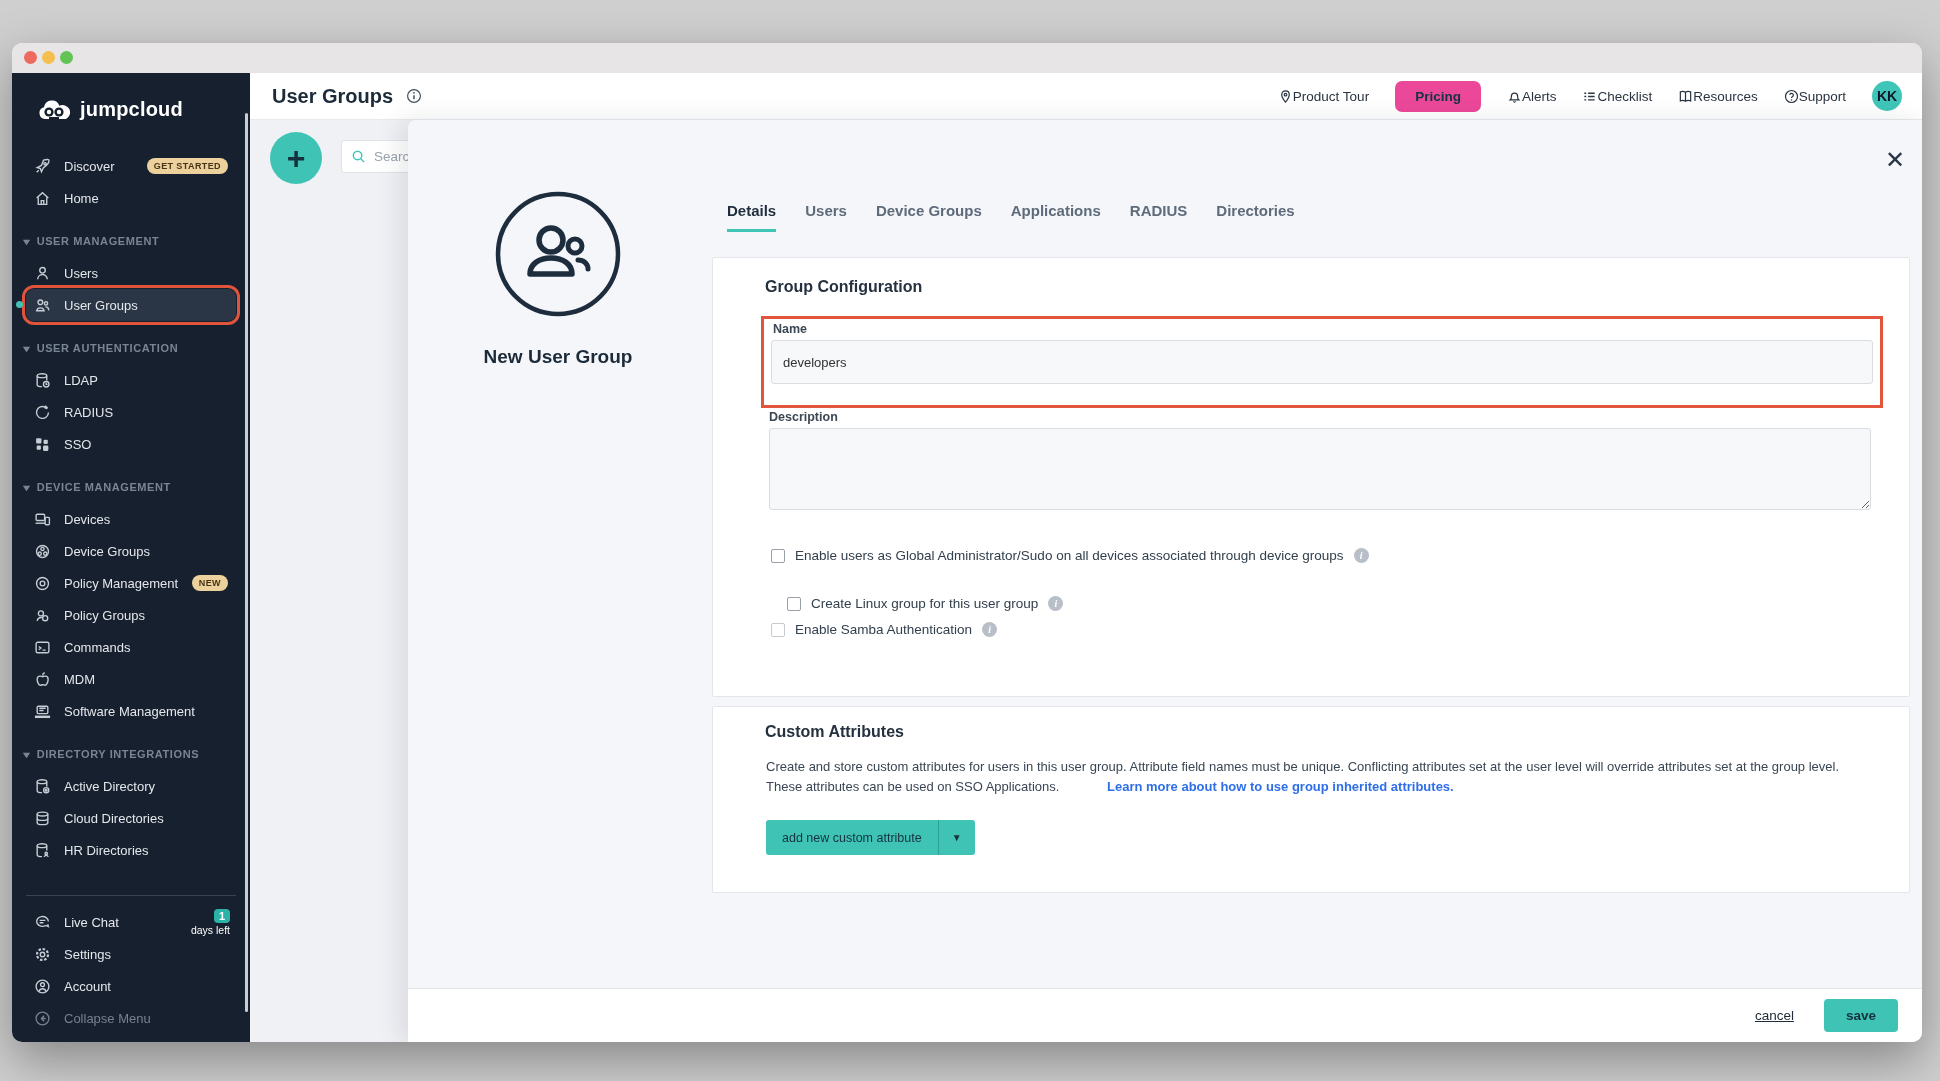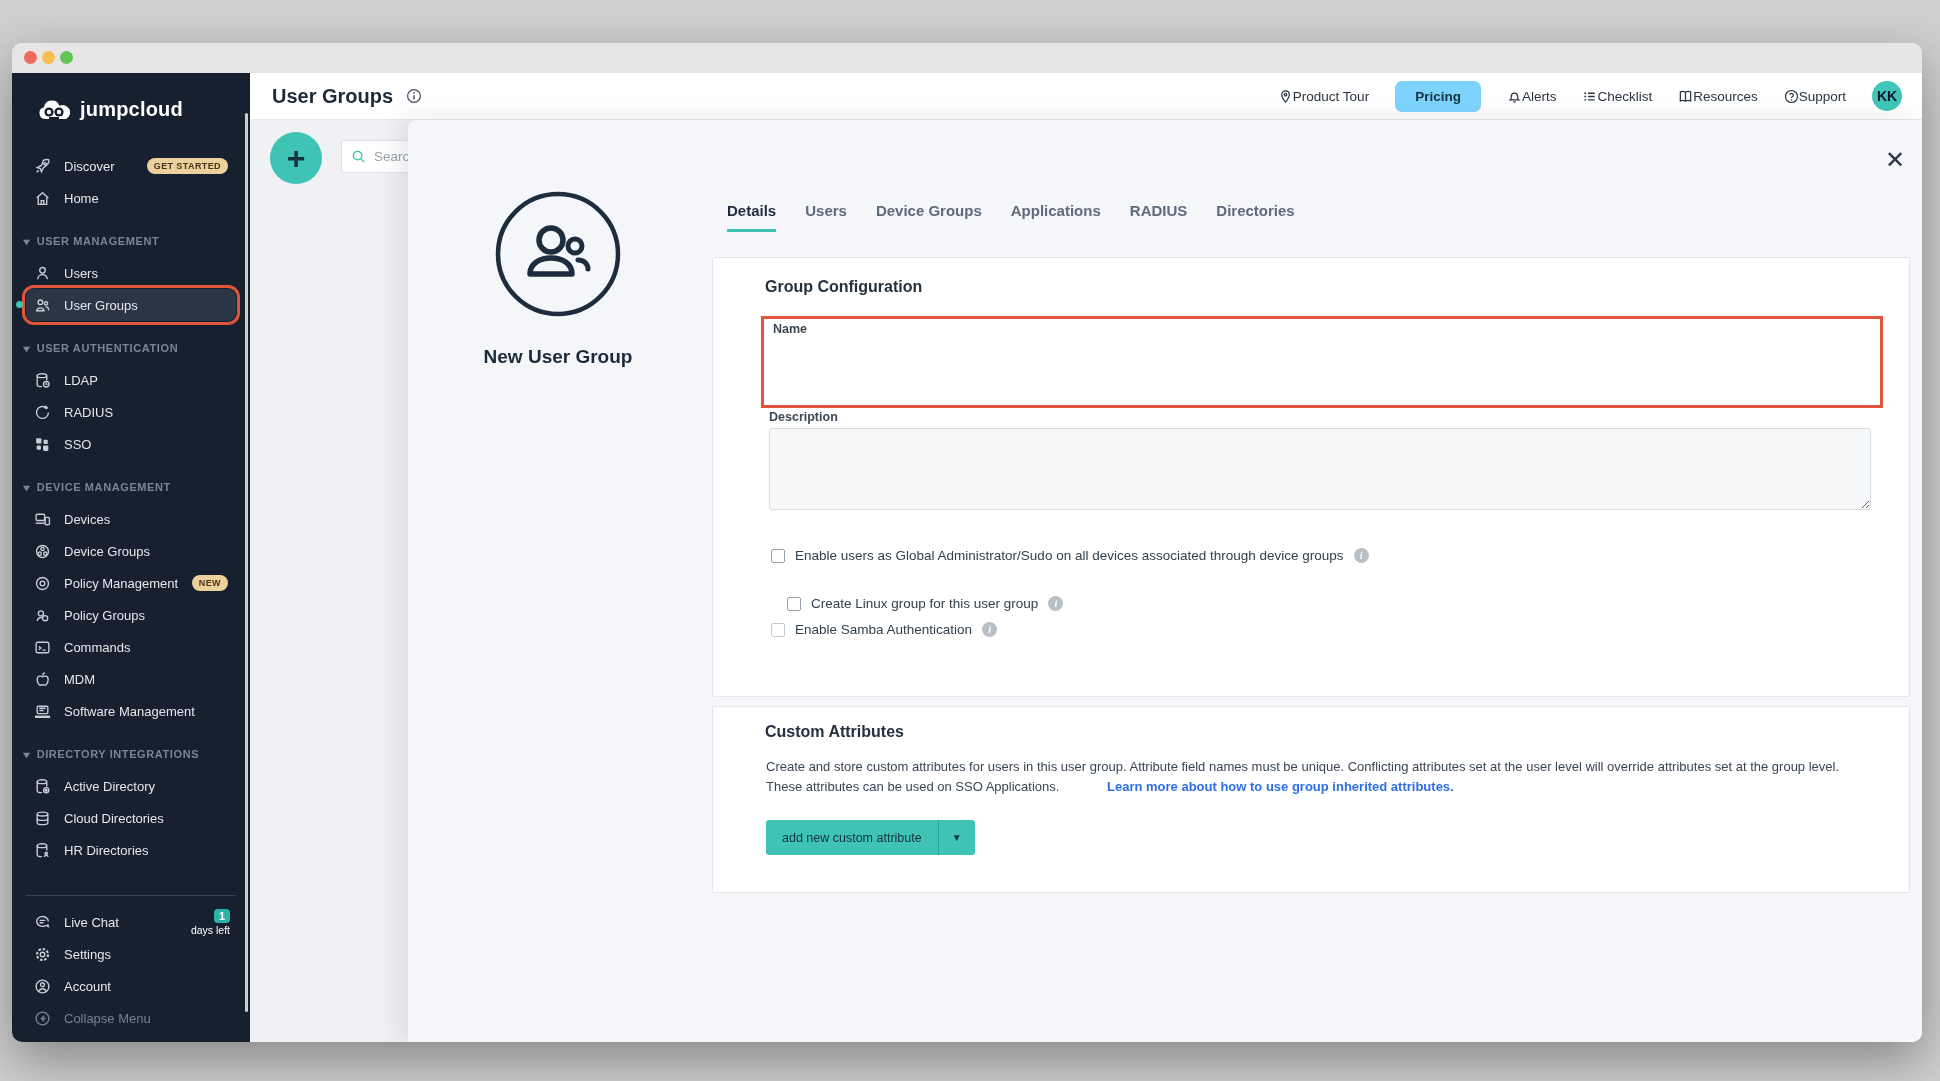--- a/index.html
+++ b/index.html
@@ -43,21 +43,21 @@
   .nav-item.muted .nicon { color:#77818e; }
 
   
   .header { position:absolute; left:238px; top:30px; right:0; height:47px; background:#fff;
     display:flex; align-items:center; border-bottom:1px solid #e8e9ec; }
   .page-title { font-size:20px; font-weight:bold; color:#1c2b39; margin-left:22px; }
   .title-info { margin-left:13px; color:#44505d; }
   .hdr-right { margin-left:auto; display:flex; align-items:center; gap:26px; margin-right:20px; }
   .hdr-link { display:flex; align-items:center; font-size:13.5px; color:#2a3441; cursor:pointer; }
   .hdr-link .hicon { color:#2a3441; }
-  .pricing-btn { background:#7dd3fc; color:#143344; font-size:13.5px; font-weight:bold; padding:8px 20px;
+  .pricing-btn { background:#ec4899; color:#143344; font-size:13.5px; font-weight:bold; padding:8px 20px;
     border:none; border-radius:7px; cursor:pointer;text-align:center; }
   .avatar { width:30px; height:30px; border-radius:50%; background:#3fc6b9; color:#0f172a; font-size:14px; font-weight:bold;
     display:flex; align-items:center; justify-content:center; cursor:pointer; }
 
   
   .content { position:absolute; left:238px; top:77px; right:0; bottom:0; background:#f0f1f5; }
   .plus-btn { position:absolute; left:20px; top:12px; width:52px; height:52px; border-radius:50%; background:#3ec3b5;
     border:none; color:#17313f; font-size:32px; font-weight:bold; line-height:48px; cursor:pointer; }
   .search-box { position:absolute; left:91px; top:20px; width:200px; height:33px; background:#fff;
     border:1px solid #dfe2e6; border-radius:3px; display:flex; align-items:center; padding:0 9px; gap:8px; }
@@ -424,20 +424,21 @@
       <span class="tab">Applications</span>
       <span class="tab">RADIUS</span>
       <span class="tab">Directories</span>
     </div>
 
     <div class="card card1">
       <div class="card-h" style="top:20px;">Group Configuration</div>
 
       <div class="hl-box">
         <span class="fld-label">Name</span>
+        <input class="name-input" type="text" value="developers" style="">
       </div>
 
       <span class="fld-label desc-label">Description</span>
       <textarea class="desc-area" style=""></textarea>
 
       <div class="chk-row chk-row-0">
         <span class="chk"></span>
         <span>Enable users as Global Administrator/Sudo on all devices associated through device groups</span>
         <span class="info-dot">i</span>
       </div>
@@ -456,15 +457,19 @@
     <div class="card card2">
       <div class="card-h" style="top:16px;">Custom Attributes</div>
       <div class="ca-text"><span>Create and store custom attributes for users in this user group. Attribute field names must be unique. Conflicting attributes set at the user level will override attributes set at the group level. These attributes can be used on SSO Applications. </span><a class="ca-link">Learn more about how to use group inherited attributes.</a></div>
       <button class="add-attr-btn">
         <span class="lbl">add new custom attribute</span>
         <span class="sep"></span>
         <span class="caret">▼</span>
       </button>
     </div>
 
+    <div class="modal-footer">
+      <a class="cancel-link">cancel</a>
+      <button class="save-btn">save</button>
+    </div>
   </div>
 
 </div>
 
 </body></html>

